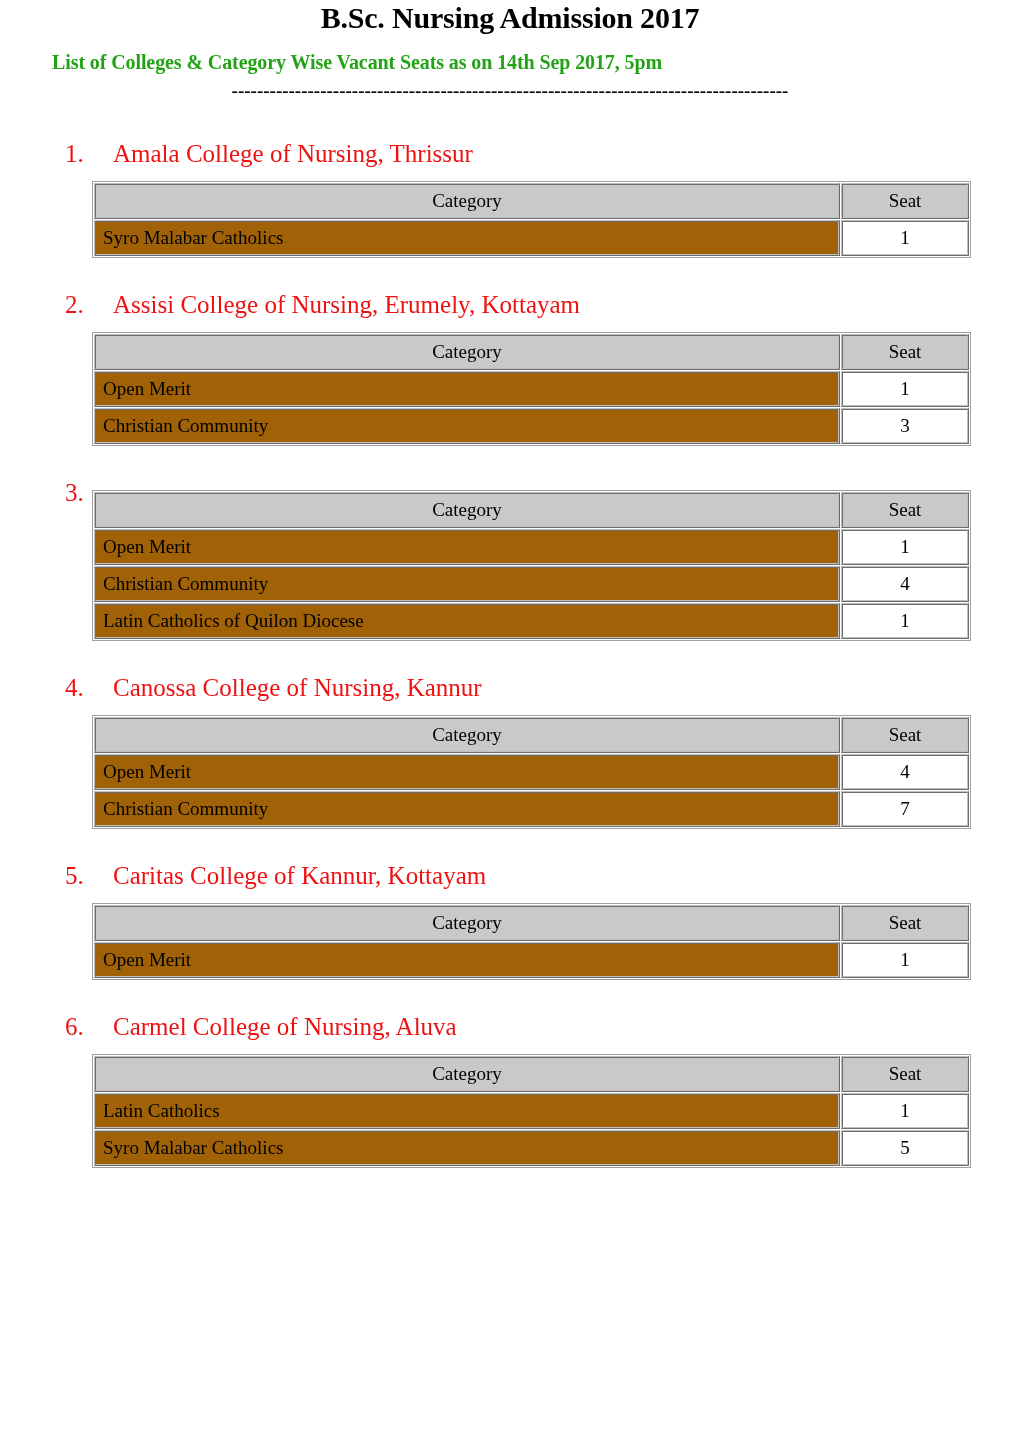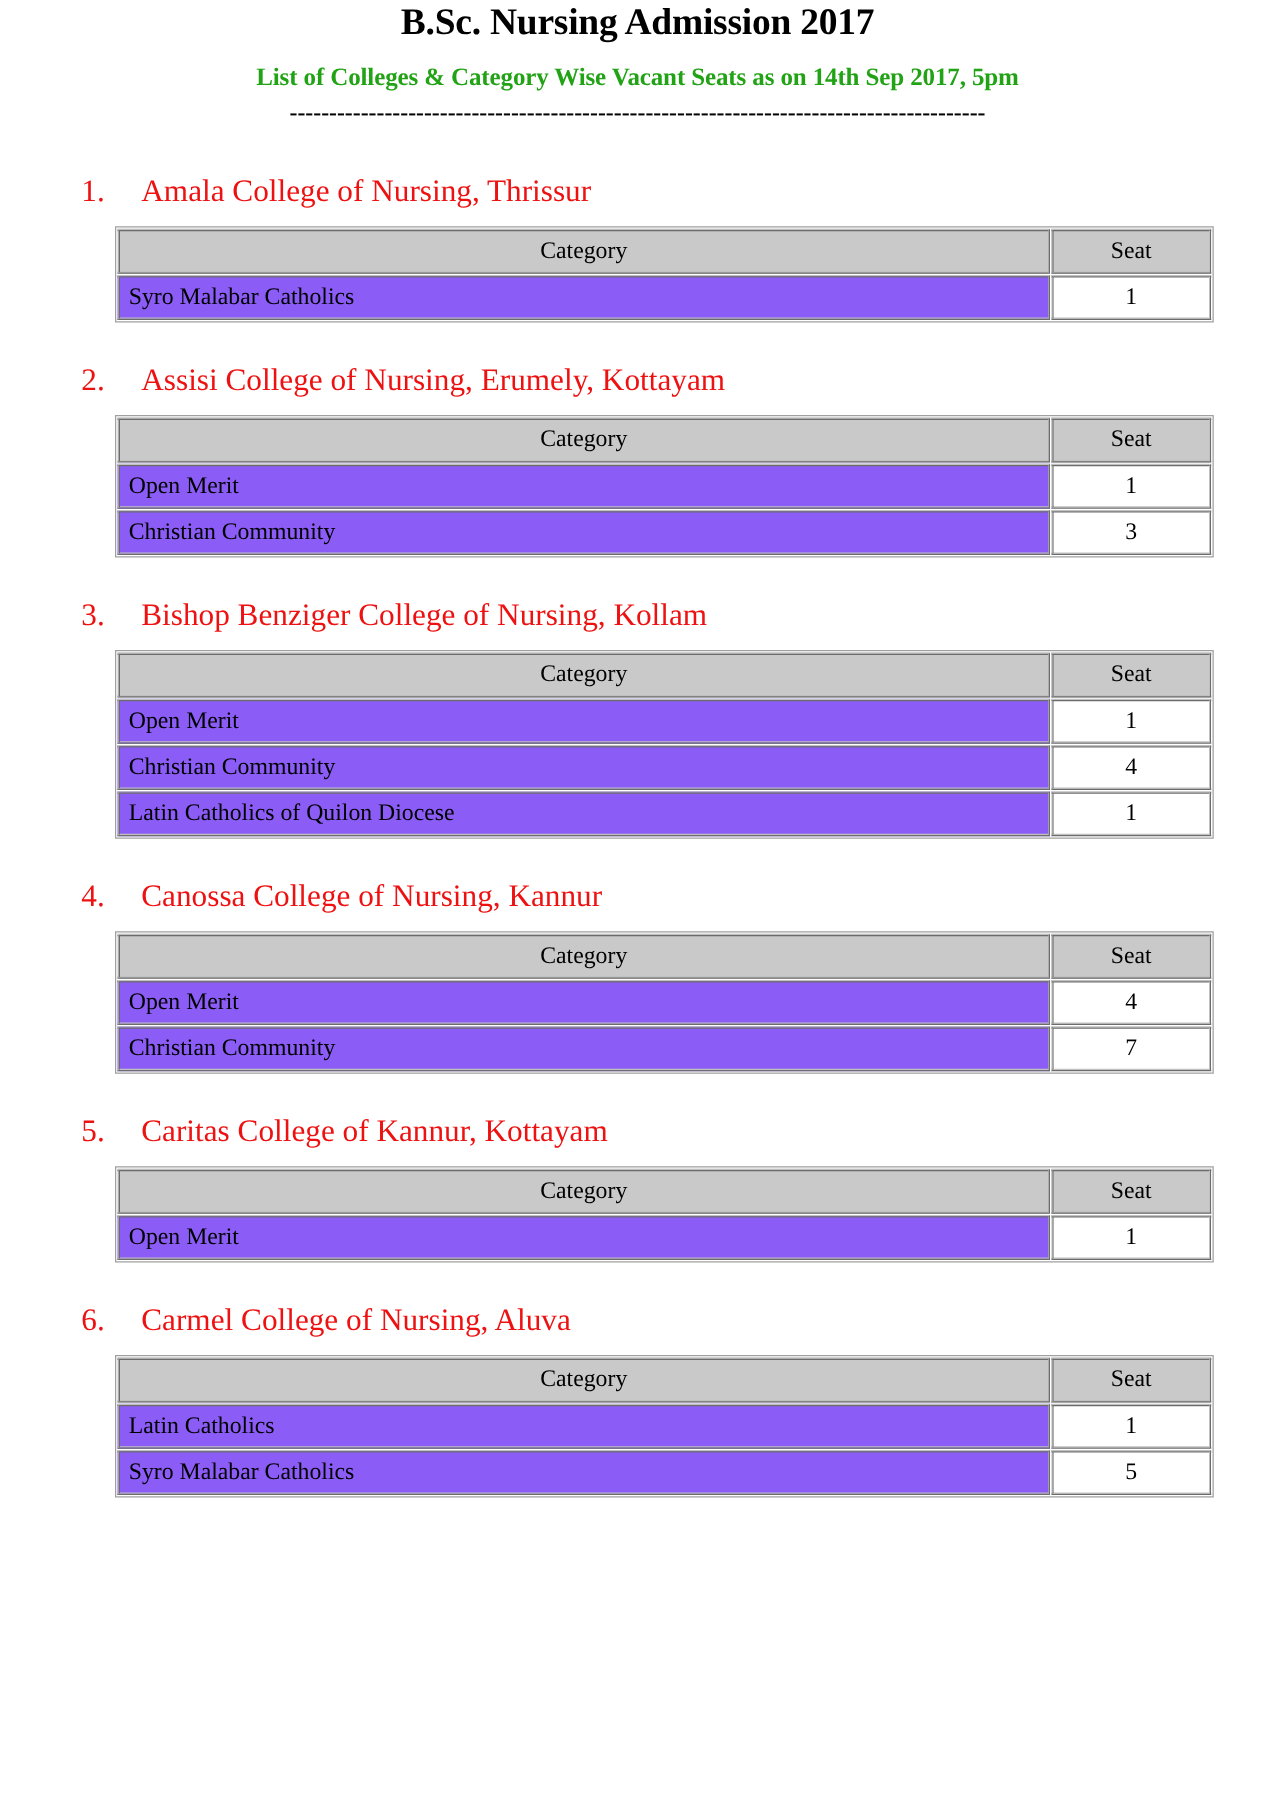--- a/index.html
+++ b/index.html
@@ -31,21 +31,21 @@
     font-family: "Liberation Serif", "DejaVu Serif", serif;
     font-weight: bold;
     font-size: 30px;
     line-height: 36px;
     letter-spacing: -0.2px;
     color: #000000;
   }
   .doc-subtitle {
     margin: 0;
     padding-top: 14px;
-    text-align: center;
+    text-align: left;
     font-family: "Liberation Serif", "DejaVu Serif", serif;
     font-weight: bold;
     font-size: 20px;
     line-height: 24px;
     letter-spacing: -0.1px;
     color: #22a316;
   }
   .rule-row {
     margin: 0;
     padding-top: 7px;
@@ -115,21 +115,21 @@
     box-sizing: border-box;
   }
   table.seat-table th {
     background: #c9c9c9;
     text-align: center;
     color: #000000;
     margin-top: 38px;
   }
   table.seat-table td.cat-cell {
     text-align: left;
-    background: #8b5cf6;
+    background: #a16207;
     color: #000000;
   }
   table.seat-table td.seat-cell {
     text-align: center;
     background: #ffffff;
     color: #000000;
   }
   col.col-category { width: 746px; }
   col.col-seat { width: 128px; }
 
@@ -199,21 +199,21 @@
               <td class="seat-cell">1</td>
             </tr>
             <tr>
               <td class="cat-cell">Christian Community</td>
               <td class="seat-cell">3</td>
             </tr>
           </tbody>
         </table>
       </div>
       <div class="college-block">
-        <div class="college-heading"><span class="college-num">3.</span><span>Bishop Benziger College of Nursing, Kollam</span></div>
+        <div class="college-heading"><span class="college-num">3.</span></div>
         <table class="seat-table">
           <colgroup>
             <col class="col-category">
             <col class="col-seat">
           </colgroup>
           <thead>
             <tr>
               <th>Category</th>
               <th>Seat</th>
             </tr>

